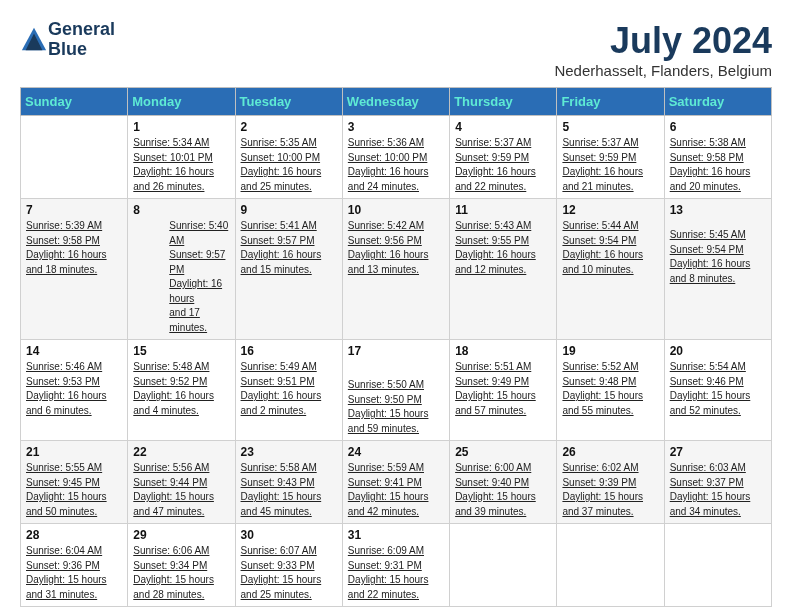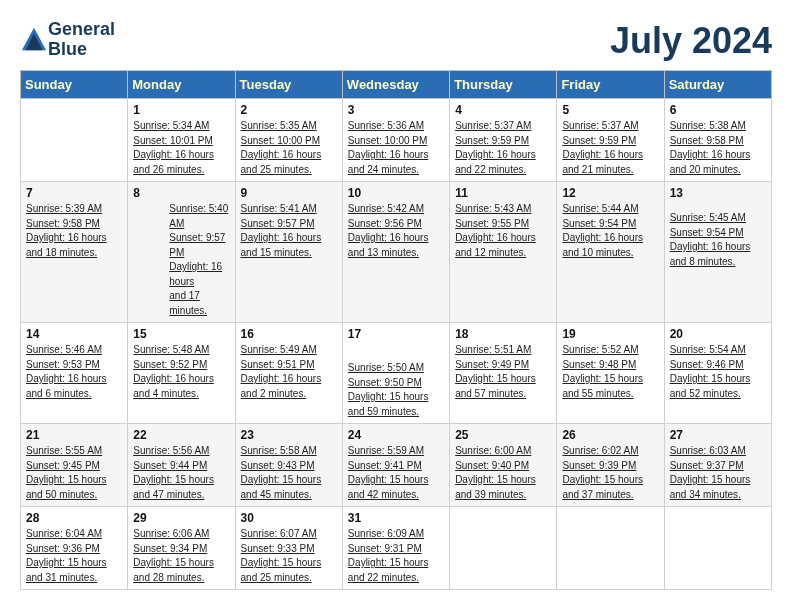--- a/index.html
+++ b/index.html
@@ -46,21 +46,21 @@
       font-size: 15px;
       color: #333;
     }
     table {
       width: 100%;
       border-collapse: collapse;
       font-size: 11px;
     }
     thead tr th {
       background: #2a6db5;
-      color: #fef9c3;
+      color: #5eead4;
       padding: 6px 4px;
       text-align: left;
       font-size: 13px;
       font-weight: bold;
       border: 1px solid #c0c0c0;
     }
     tbody tr td {
       vertical-align: top;
       padding: 4px 5px;
       border: 1px solid #d0d0d0;
@@ -99,20 +99,21 @@
       <polygon points="15,2 28,26 2,26" fill="#2a6db5"></polygon>
       <polygon points="15,8 24,26 6,26" fill="#1a3a5c"></polygon>
     </svg>
     <div class="logo-text">
       <span>General</span>
       <span>Blue</span>
     </div>
   </div>
   <div class="title-block">
     <div class="month-title">July 2024</div>
+    <div class="location">Nederhasselt, Flanders, Belgium</div>
   </div>
 </div>
 
 <table>
   <thead>
     <tr>
     <th>Sunday</th>
         <th>Monday</th>
         <th>Tuesday</th>
         <th>Wednesday</th>

